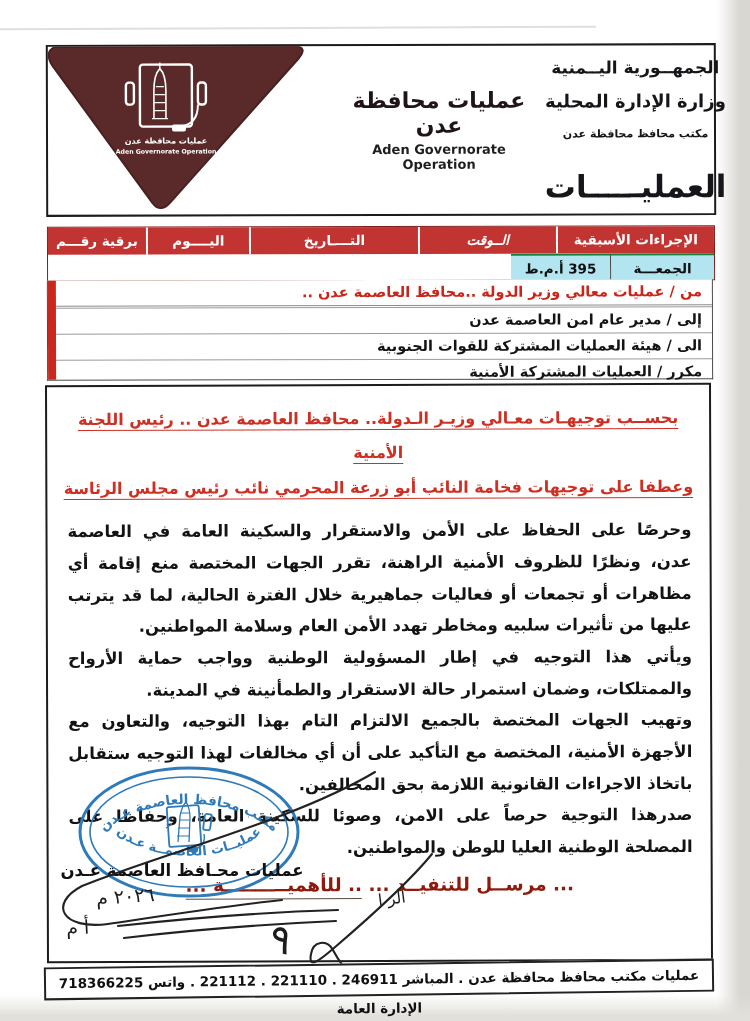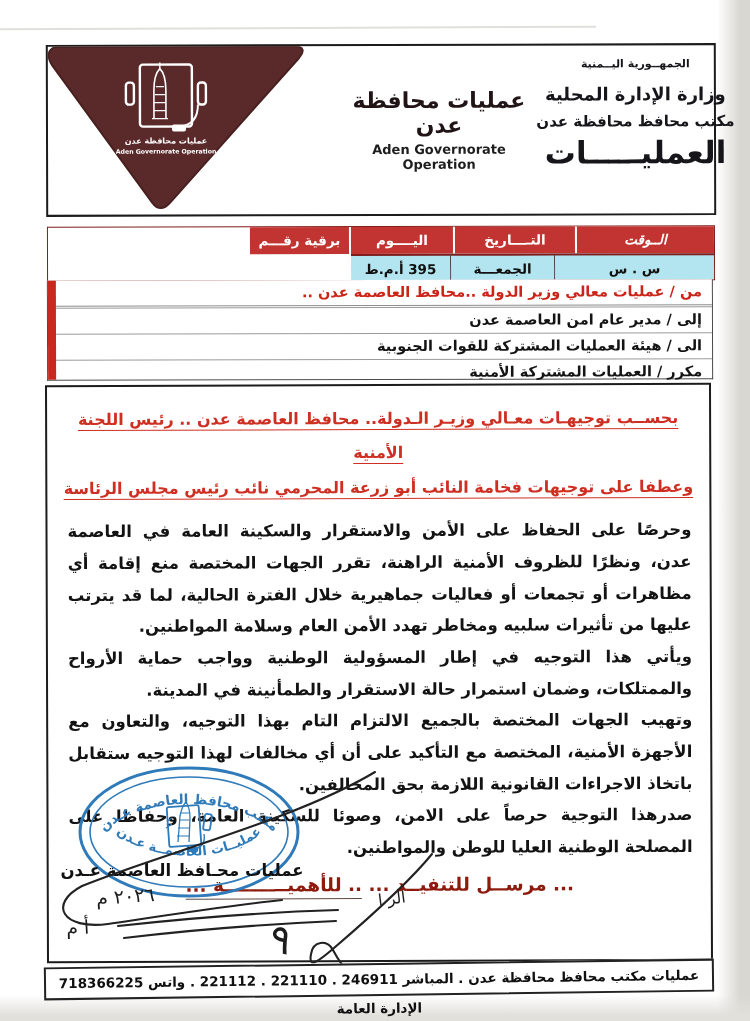--- a/index.html
+++ b/index.html
@@ -16,35 +16,35 @@
     background:linear-gradient(to bottom,rgba(230,228,224,0),#e2e0db 80%);}
   .scratch{left:-4px;top:27px;width:600px;height:2px;background:#e0dfdb;transform:rotate(-.25deg);}
   
   .header-box{left:46px;top:44px;width:666px;height:168px;border:2px solid #1c1c1c;background:#fff;transform:rotate(-.15deg);}
   .logo-shape{left:0;top:0;width:268px;height:168px;}
   .hdr-mid{left:286px;top:42px;width:210px;text-align:center;}
   .hdr-mid .t-ar{font-size:22px;font-weight:bold;color:#201416;letter-spacing:.5px;}
   .hdr-mid .t-en{font-size:13px;font-weight:bold;color:#1d1d1d;margin-top:4px;}
   .hdr-right{left:480px;top:8px;width:215px;text-align:center;direction:rtl;}
   .hdr-right div{font-weight:bold;color:#16161a;}
-  .hr-1{font-size:11px;margin-top:4px;}
+  .hr-1{font-size:17px;margin-top:4px;}
   .hr-2{font-size:18px;margin-top:13px;}
-  .hr-3{font-size:15px;margin-top:8px;}
-  .hr-4{font-size:31px;color:#cb1f1c;margin-top:4px;letter-spacing:1px;}
+  .hr-3{font-size:11px;margin-top:16px;}
+  .hr-4{font-size:31px;color:#cb1f1c;margin-top:28px;letter-spacing:1px;}
   
   .meta-table{left:47px;top:226px;width:666px;direction:rtl;border:1px solid #7e1d1a;transform:rotate(-.15deg);}
   .mt-row{display:flex;direction:rtl;}
   .mt-cell{box-sizing:border-box;text-align:center;}
   .mt-head .mt-cell{background:#c23431;color:#fff;font-weight:bold;font-size:13.5px;
     height:27px;line-height:27px;border-left:2px solid #fff;}
   .mt-head .mt-cell:last-child{border-left:none;}
   .mt-vals .mt-cell{background:#b2e5ef;color:#101010;font-weight:bold;font-size:13.5px;
-    height:26px;line-height:26px;border-top:2px solid #7f1d1d;border-left:1px solid #4a4a4a;}
+    height:26px;line-height:26px;border-top:2px solid #15803d;border-left:1px solid #4a4a4a;}
   .mt-vals .mt-cell:last-child{border-left:none;}
-  .w0{width:160px;} .w1{width:139px;font-style:italic;} .w2{width:122px;} .w3{width:104px;} .w4{width:99px;}
+  .w0{width:160px;} .w1{width:139px;font-style:italic;} .w2{width:171px;} .w3{width:104px;} .w4{width:99px;}
   
   .routing{left:47px;top:280px;width:666px;height:100px;border:1px solid #4c4c4c;border-top:none;
     box-sizing:border-box;direction:rtl;background:#fff;transform:rotate(-.15deg);}
   .routing .redbar{position:absolute;left:0;top:0;width:8px;height:100%;background:#c8281e;}
   .r-row{padding:0 10px 0 16px;height:25px;line-height:25px;font-weight:bold;font-size:14.5px;color:#141414;text-align:right;}
   .r-from{color:#cc2418;border-bottom:1px solid #8d8d8d;}
   .r-row + .r-row{border-top:1px solid #9b9b9b;}
   .r-from + .r-row{border-top:1px solid #9b9b9b;margin-top:1px;}
   
   .main-box{left:46px;top:384px;width:666px;height:578px;border:2px solid #1c1c1c;background:#fff;
@@ -105,27 +105,27 @@
   <div class="abs hdr-right">
     <div class="hr-1">الجمهــورية اليــمنية</div>
     <div class="hr-2">وزارة الإدارة المحلية</div>
     <div class="hr-3">مكتب محافظ محافظة عدن</div>
     <div class="hr-4">العمليـــــات</div>
   </div>
 </div>
 
 <div class="abs meta-table">
   <div class="mt-row mt-head">
+    <div class="mt-cell w0">الإجراءات الأسبقية</div>
     <div class="mt-cell w1">الــوقت</div>
     <div class="mt-cell w2">التــــاريخ</div>
     <div class="mt-cell w3">اليــــوم</div>
     <div class="mt-cell w4">برقية رقـــم</div>
   </div>
   <div class="mt-row mt-vals">
-    <div class="mt-cell w0">س . س</div>
     <div class="mt-cell w3">الجمعـــة</div>
     <div class="mt-cell w4">395 أ.م.ط</div>
   </div>
 </div>
 
 <div class="abs routing">
   <div class="redbar"></div>
   <div class="r-row r-from">من / عمليات معالي وزير الدولة ..محافظ العاصمة عدن ..</div>
   <div class="r-row">إلى / مدير عام امن العاصمة عدن</div>
   <div class="r-row">الى / هيئة العمليات المشتركة للقوات الجنوبية</div>

